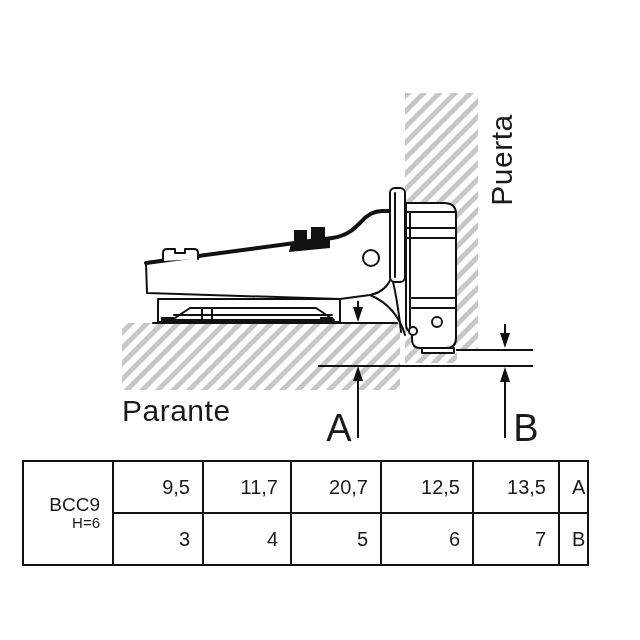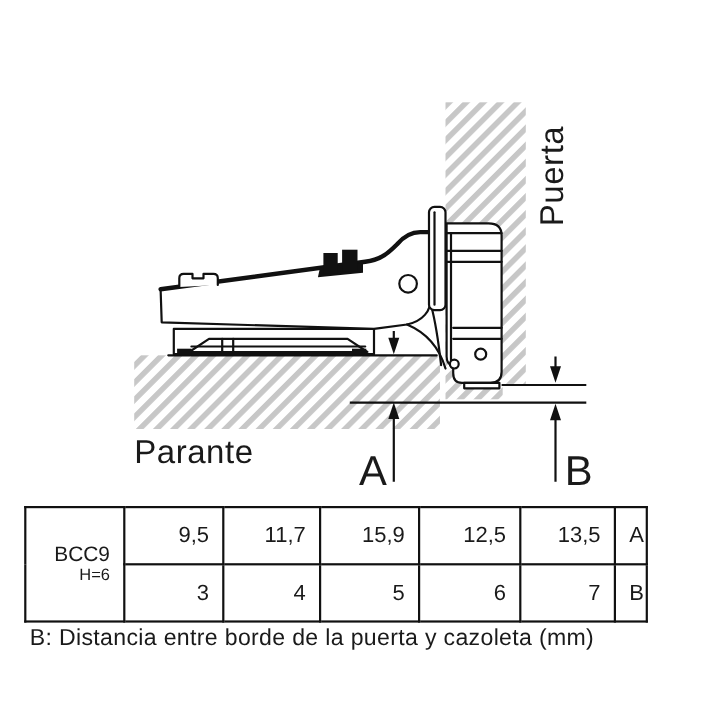--- a/index.html
+++ b/index.html
@@ -119,31 +119,30 @@
         <col style="width:29px">
     </colgroup>
     <tbody>
         <tr>
       <td rowspan="2" class="c-model">
         <div class="model">BCC9</div>
         <div class="variant">H=6</div>
       </td>
       <td>9,5</td>
       <td>11,7</td>
-      <td>15,9</td>
+      <td>20,7</td>
       <td>12,5</td>
       <td>13,5</td>
       <td class="key">A</td>
     </tr>
     <tr>
       <td>3</td>
       <td>4</td>
       <td>5</td>
       <td>6</td>
       <td>7</td>
       <td class="key">B</td>
     </tr>
   </tbody>
     </table>
 
-  <div class="footnote fn-b">B: Distancia entre borde de la puerta y cazoleta (mm)</div>
 
 </div>
 
 </body></html>

